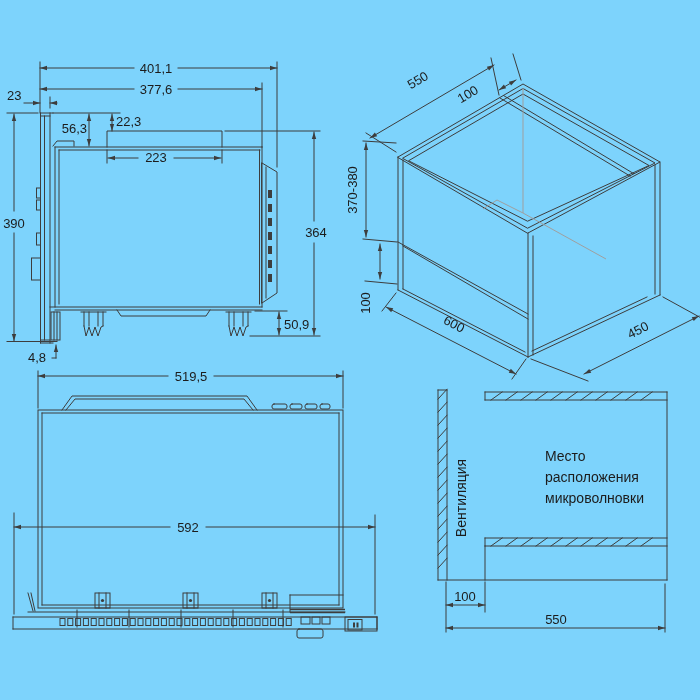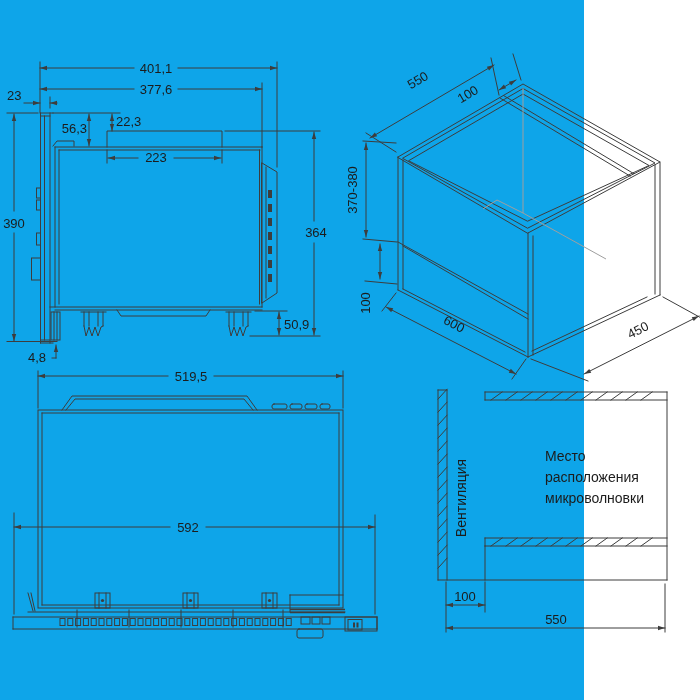--- a/index.html
+++ b/index.html
@@ -1,16 +1,16 @@
 <!DOCTYPE html>
 <html><head>
 <meta charset="utf-8">
 <style>
   html,body{margin:0;padding:0;background:#ffffff;}
-  .page{width:584px;height:700px;background:#0ea5e9;position:relative;}
+  .page{width:700px;height:700px;background:#7dd3fc;position:relative;}
   svg text{font-family:"Liberation Sans","DejaVu Sans",sans-serif;fill:#1c1c1c;font-size:13px;}
   svg .t14{font-size:14px;}
   .ln{stroke:#3d3d3d;stroke-width:1;fill:none;stroke-linecap:square;}
   .lnb{stroke:#3d3d3d;stroke-width:1.6;fill:none;}
   .lnf{stroke:#9f9f9f;stroke-width:1;fill:none;}
   .fil{fill:#3d3d3d;stroke:none;}
   .ah{fill:#3d3d3d;stroke:none;}
 </style>
 </head>
 <body>

